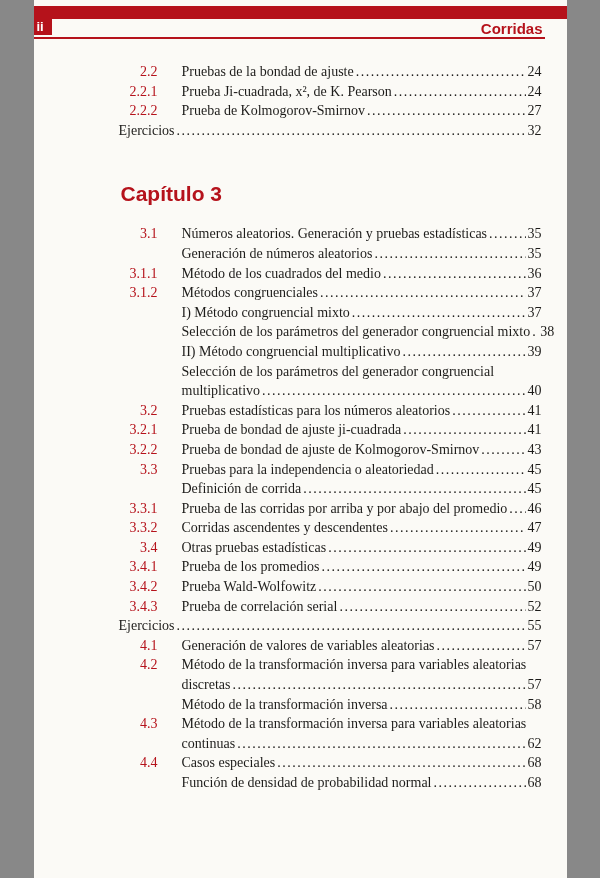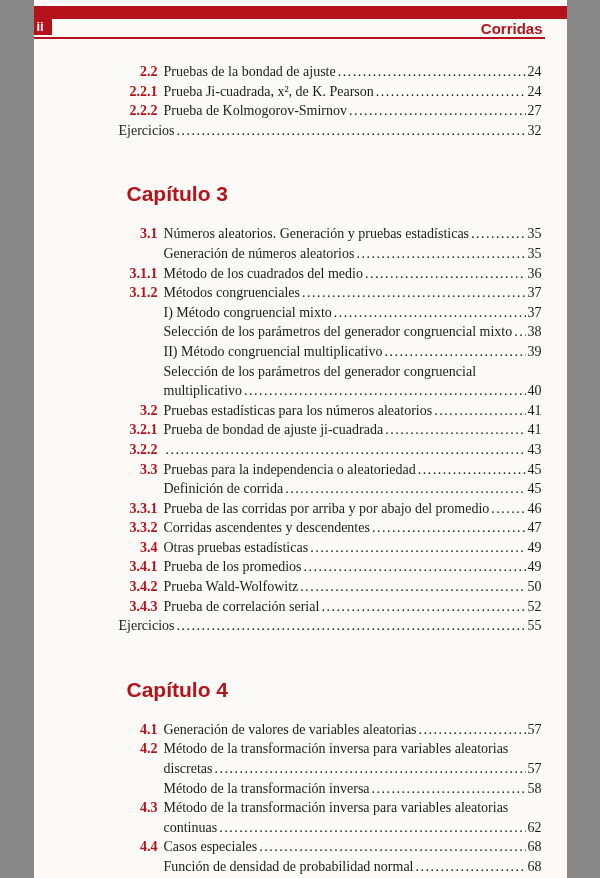--- a/index.html
+++ b/index.html
@@ -49,36 +49,35 @@
     position: absolute;
     top: 38px; left: 85px; right: 25px;
   }
   section.toc-section:first-of-type { margin-top: 24px; }
   h2.chapter {
     font-family: "Liberation Sans", sans-serif;
     font-weight: 700;
     font-size: 21px;
     line-height: 24px;
     color: var(--red);
-    margin: 42px 0 18px 8px;
+    margin: 42px 0 18px 2px;
   }
   .row {
     display: flex;
     align-items: baseline;
     font-size: 14px;
     line-height: 19.6px;
     color: var(--ink);
   }
   .num {
     flex: 0 0 39px;
     width: 39px;
     text-align: right;
     color: var(--red);
-    margin-right: 6px;
-    font-weight: bold;
+    margin-right: 24px;
   }
   .title { white-space: nowrap; }
   .dots {
     flex: 1 1 0;
     min-width: 6px;
     overflow: hidden;
     white-space: nowrap;
     margin: 0 2px;
     color: var(--ink);
   }
@@ -183,20 +182,21 @@
           <span class="pg">41</span>
         </div>
         <div class="row">
           <span class="num">3.2.1</span>
           <span class="title">Prueba de bondad de ajuste ji-cuadrada</span>
           <span class="dots"></span>
           <span class="pg">41</span>
         </div>
         <div class="row">
           <span class="num">3.2.2</span>
+          <span class="title">Prueba de bondad de ajuste de Kolmogorov-Smirnov</span>
           <span class="dots"></span>
           <span class="pg">43</span>
         </div>
         <div class="row">
           <span class="num">3.3</span>
           <span class="title">Pruebas para la independencia o aleatoriedad</span>
           <span class="dots"></span>
           <span class="pg">45</span>
         </div>
         <div class="row">
@@ -241,21 +241,20 @@
           <span class="dots"></span>
           <span class="pg">52</span>
         </div>
         <div class="row flush">
           <span class="title">Ejercicios</span>
           <span class="dots"></span>
           <span class="pg">55</span>
         </div>
       </section>
       <section class="toc-section">
-        <h2 class="chapter">Capítulo 4</h2>
         <div class="row">
           <span class="num">4.1</span>
           <span class="title">Generación de valores de variables aleatorias</span>
           <span class="dots"></span>
           <span class="pg">57</span>
         </div>
         <div class="row">
           <span class="num">4.2</span>
           <span class="title">Método de la transformación inversa para variables aleatorias</span>
         </div>

